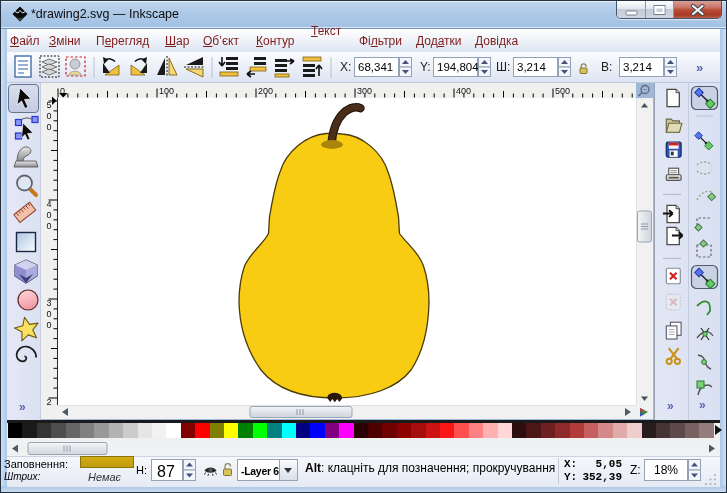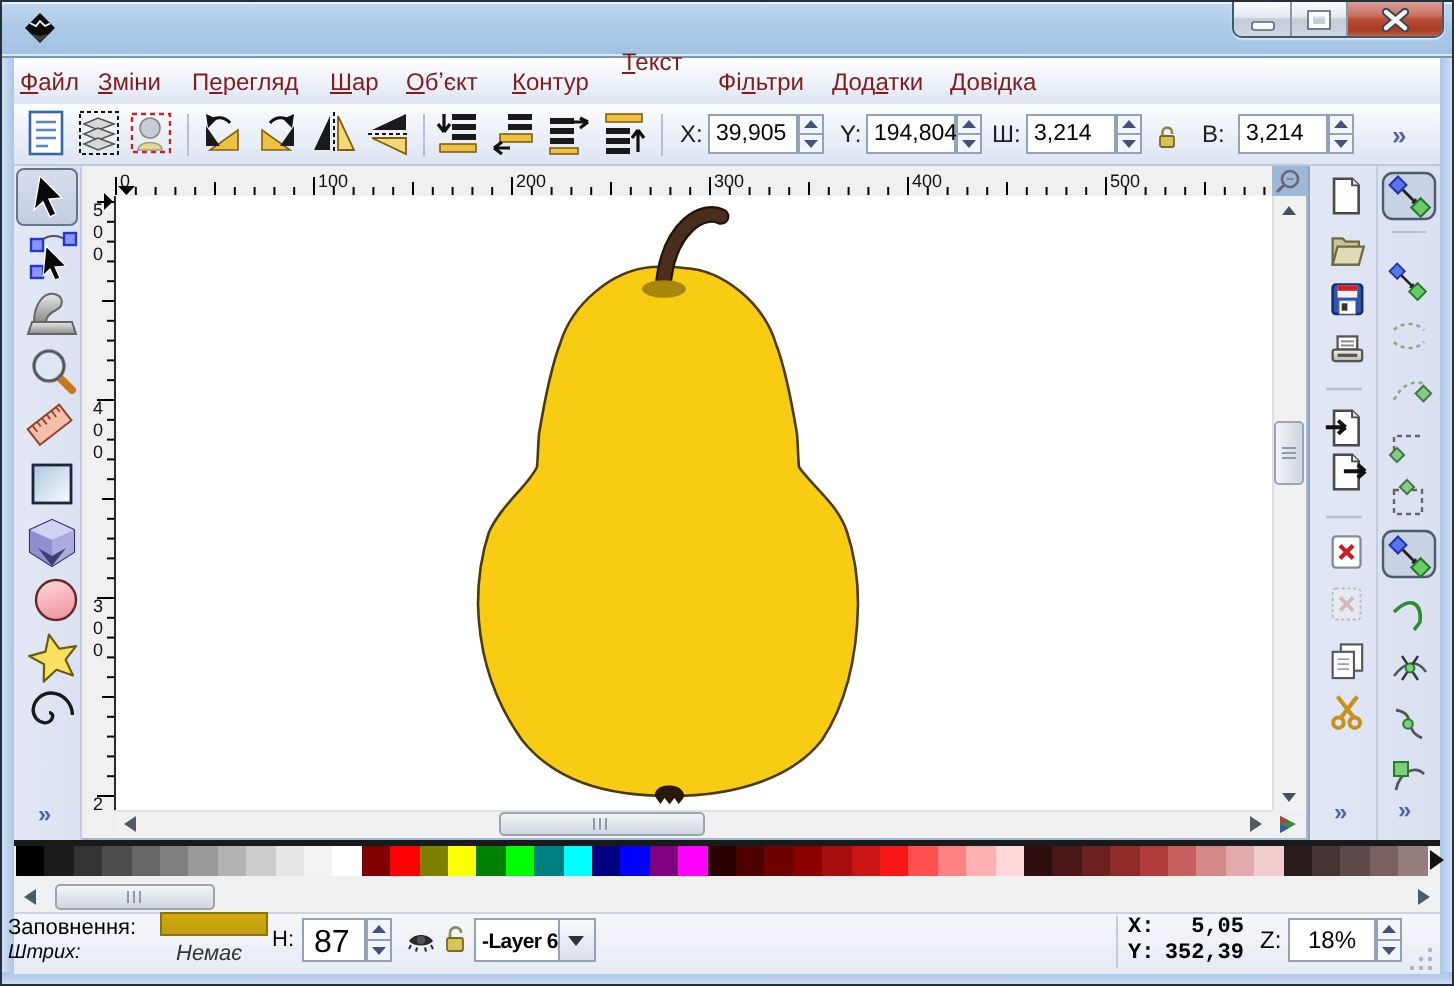--- a/index.html
+++ b/index.html
@@ -14,20 +14,21 @@
 <div class="a" style="left:1px;top:1px;width:725px;height:1px;background:#e8f1fa;"></div>
 <div class="a" style="left:1px;top:27px;width:725px;height:1px;background:#dbe8f7;"></div>
 <div class="a" style="left:1px;top:29px;width:6px;height:458px;background:linear-gradient(90deg,#cfdff2,#abc7e7);"></div>
 <div class="a" style="left:720px;top:29px;width:6px;height:458px;background:linear-gradient(90deg,#abc7e7,#cfdff2);"></div>
 <div class="a" style="left:1px;top:486px;width:725px;height:6px;background:linear-gradient(#a9c5e6,#cbdcf1);"></div>
 <svg class="a" style="left:12px;top:6px" width="16" height="16" viewBox="0 0 16 16">
 <polygon points="8,0.5 15.5,8 8,15.5 0.5,8" fill="#0a0a0a"></polygon>
 <polyline points="3,5.5 6,7 8,4.5 10.5,7 13,5.8" stroke="#fff" stroke-width="0.9" fill="none"></polyline>
 <polygon points="8,15.5 4,11 8,12 12,11" fill="#3a3a3a"></polygon>
 </svg>
+<div class="a" style="left:31px;top:7px;font-size:12.5px;color:#0c0c0c;">*drawing2.svg — Inkscape</div>
 <div class="a" style="left:616px;top:1px;width:106px;height:18px;">
 <div class="a" style="left:0;top:0;width:106px;height:18px;border:1px solid #46586c;border-top:none;border-radius:0 0 5px 5px;box-shadow:0 1px 1px rgba(255,255,255,.6);overflow:hidden;">
  <div class="a" style="left:0;top:0;width:29px;height:17px;background:linear-gradient(#fdfeff,#e1e7ee 45%,#c3ccd8 50%,#cdd6e1);border-right:1px solid #8a97a6;"></div>
  <div class="a" style="left:29px;top:0;width:28px;height:17px;background:linear-gradient(#fdfeff,#e1e7ee 45%,#c3ccd8 50%,#cdd6e1);border-right:1px solid #8a97a6;"></div>
  <div class="a" style="left:57px;top:0;width:47px;height:17px;background:linear-gradient(#d9a097,#c87262 40%,#bc4f3a 50%,#a83a26 82%,#bd5f48);"></div>
  <svg class="a" style="left:0;top:0" width="106" height="18" viewBox="0 0 106 18">
    <rect x="9" y="10" width="11" height="4" rx="1.2" fill="#fff" stroke="#5c6878" stroke-width="0.8"></rect>
    <rect x="37" y="4.5" width="11" height="9" fill="none" stroke="#5c6878" stroke-width="0.8"></rect>
    <rect x="38.5" y="6" width="8" height="6" fill="none" stroke="#fff" stroke-width="2"></rect>
    <g stroke="#3c4654" stroke-width="4.2" stroke-linecap="round">
@@ -130,21 +131,21 @@
 <g fill="#1a1a1a">
           <rect x="1" y="8" width="12" height="3"></rect>
           <rect x="1" y="13" width="12" height="3"></rect>
           <rect x="1" y="18" width="12" height="3"></rect>
         </g>
 <path d="M17 20 L17 9 M17 9 L14 13 M17 9 L20 13" stroke="#111" stroke-width="1.6" fill="none"></path>
 </g>
 </svg>
 <div class="a" style="left:340px;top:60px;font-size:12px;color:#202020;">X:</div>
     <div class="a field" style="left:354px;top:57px;width:45px;height:20px;"></div>
-    <div class="a" style="left:358px;top:61px;font-size:11.5px;color:#000;">39,905</div>
+    <div class="a" style="left:358px;top:61px;font-size:11.5px;color:#000;">68,341</div>
     <svg class="a" style="left:399px;top:57px" width="13" height="20" viewBox="0 0 13 20">
 <rect x="0.5" y="0.5" width="12" height="9.5" fill="#f2f5fa" stroke="#92a3b8"></rect>
 <rect x="0.5" y="10" width="12" height="9.5" fill="#f2f5fa" stroke="#92a3b8"></rect>
 <polygon points="6.5,3 10,7 3,7" fill="#44517d"></polygon>
 <polygon points="6.5,17 10,13 3,13" fill="#44517d"></polygon>
 </svg>
 <div class="a" style="left:420px;top:60px;font-size:12px;color:#202020;">Y:</div>
     <div class="a field" style="left:433px;top:57px;width:45px;height:20px;"></div>
     <div class="a" style="left:437px;top:61px;font-size:11.5px;color:#000;">194,804</div>
     <svg class="a" style="left:478px;top:57px" width="13" height="20" viewBox="0 0 13 20">
@@ -653,20 +654,21 @@
 <svg class="a" style="left:221px;top:462px" width="13" height="15" viewBox="0 0 13 15">
 <path d="M4 7 V4.5 a2.8 2.8 0 0 1 5.6 0" fill="none" stroke="#8a8a60" stroke-width="1.3"></path>
 <rect x="2.5" y="7" width="8" height="6.5" rx="1" fill="#d8c25a" stroke="#7a6a20" stroke-width="0.9"></rect>
 </svg>
 <div class="a field" style="left:237px;top:459px;width:61px;height:22px;"></div>
 <div class="a" style="left:241px;top:464.5px;font-size:10.5px;font-weight:bold;letter-spacing:-0.3px;">-Layer 6</div>
 <div class="a" style="left:279px;top:460px;width:18px;height:20px;background:linear-gradient(#fafbfd,#d8dfeb);border-left:1px solid #92a3b8;"></div>
 <svg class="a" style="left:279px;top:460px" width="18" height="20" viewBox="0 0 18 20">
       <polygon points="5,8 13,8 9,13" fill="#333"></polygon>
     </svg>
+<div class="a" style="left:305px;top:461px;font-size:12px;color:#000;"><b>Alt</b>: клацніть для позначення; прокручування</div>
 <div class="a" style="left:558px;top:458px;width:1px;height:26px;background:#c3cad8;"></div>
 <div class="a" style="left:564px;top:458px;font-size:11px;font-weight:bold;font-family:'Liberation Mono',monospace;color:#000;">X:</div>
 <div class="a" style="left:564px;top:471px;font-size:11px;font-weight:bold;font-family:'Liberation Mono',monospace;color:#000;">Y:</div>
 <div class="a" style="left:564px;top:458px;width:58px;text-align:right;font-size:11px;font-weight:bold;font-family:'Liberation Mono',monospace;color:#000;">5,05</div>
 <div class="a" style="left:564px;top:471px;width:58px;text-align:right;font-size:11px;font-weight:bold;font-family:'Liberation Mono',monospace;color:#000;">352,39</div>
 <div class="a" style="left:630px;top:463px;font-size:12px;color:#000;">Z:</div>
 <div class="a field" style="left:644px;top:459px;width:44px;height:22px;"></div>
 <div class="a" style="left:644px;top:463px;width:44px;text-align:center;font-size:12px;">18%</div>
 <svg class="a" style="left:688px;top:459px" width="13" height="22" viewBox="0 0 13 22">
 <rect x="0.5" y="0.5" width="12" height="10.5" fill="#f2f5fa" stroke="#92a3b8"></rect>

